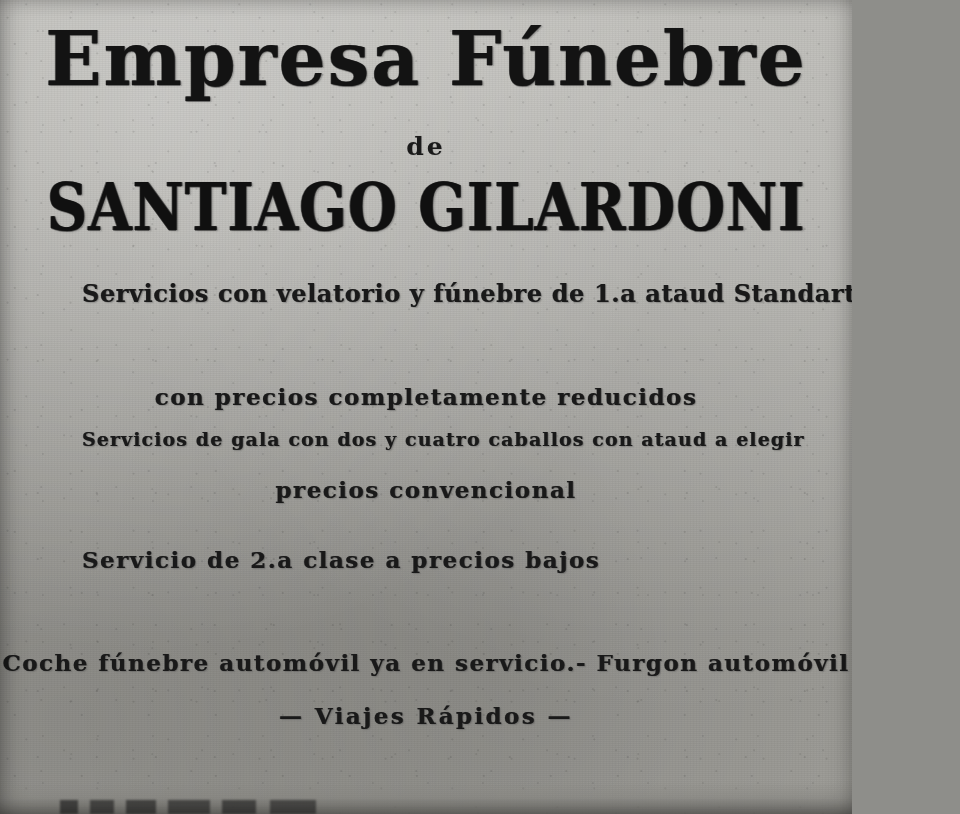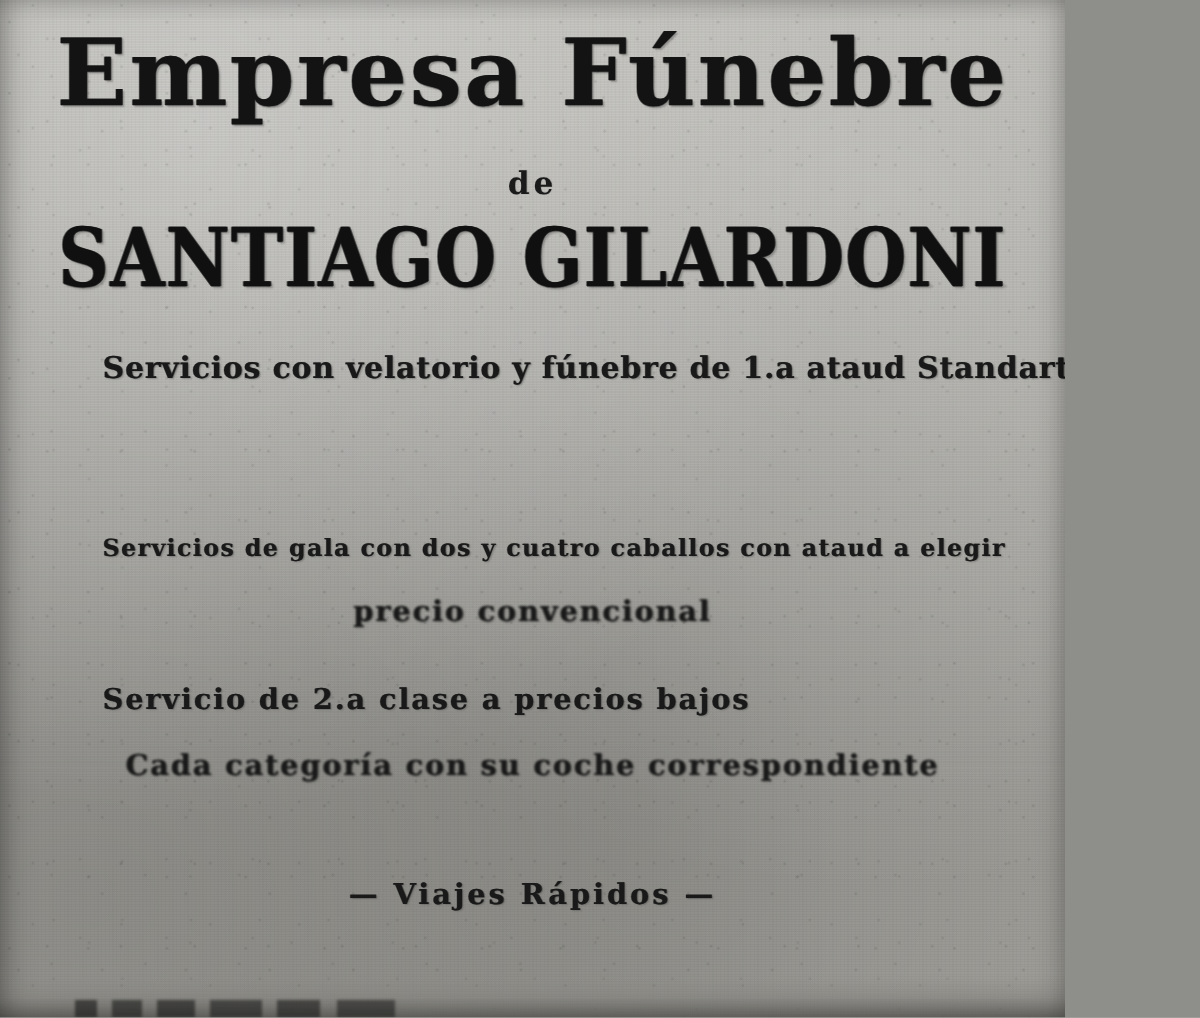--- a/index.html
+++ b/index.html
@@ -194,29 +194,30 @@
 
     <div class="ln headline b1">Empresa Fúnebre</div>
 
     <div class="ln de b2">de</div>
 
     <div class="ln name b1">SANTIAGO GILARDONI</div>
 
     <div class="ln body-line left lead b2" style="top:282px;">Servicios con velatorio y fúnebre de 1.a ataud  Standart</div>
 
 
+    <div class="ln body-line centered b3" style="top:385px;">con precios completamente reducidos</div>
 
     <div class="ln body-line left b2" style="top:430px; font-size:19px; letter-spacing:1.1px;">Servicios de gala con  dos y cuatro  caballos con  ataud  a elegir</div>
 
-    <div class="ln body-line centered b3" style="top:478px;">precio convencional</div>
+    <div class="ln body-line centered b3" style="top:478px;">precios convencional</div>
 
     <div class="ln body-line left b2" style="top:548px;">Servicio de 2.a clase a precios  bajos</div>
 
-    <div class="ln body-line centered b3" style="top:601px;">Cada categoría con su coche correspondiente</div>
-
+
+    <div class="ln body-line centered b2" style="top:651px;">Coche fúnebre automóvil ya en servicio.- Furgon automóvil</div>
 
     <div class="ln body-line centered b2" style="top:704px; letter-spacing:2.4px;">—  Viajes Rápidos  —</div>
 
 
   </div>
 
   <div id="bottom-frag"></div>
   <div id="bottom-smudge"></div>
   <div id="edge"></div>
 </div>

